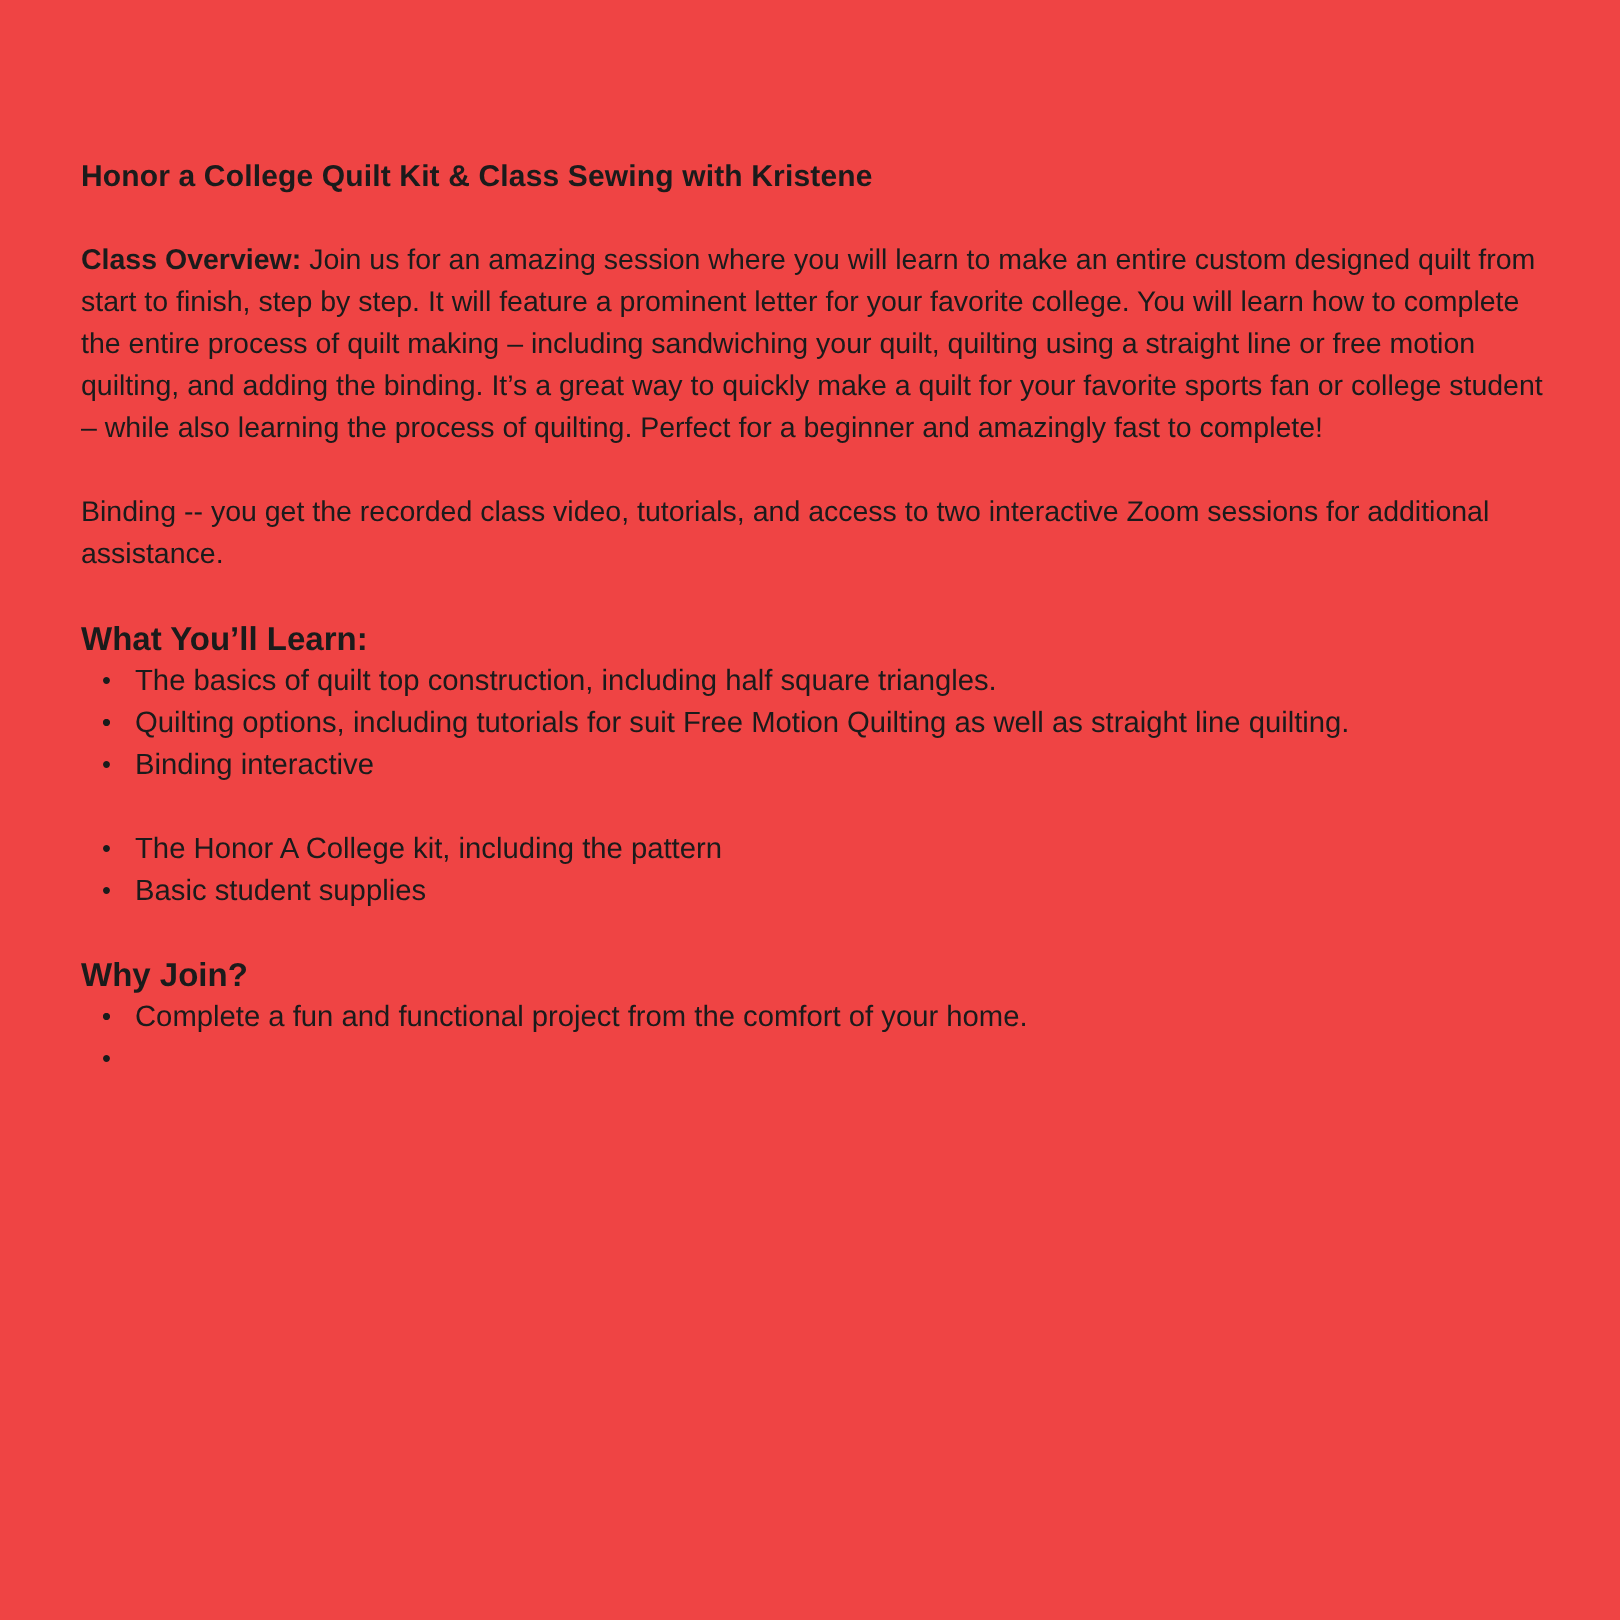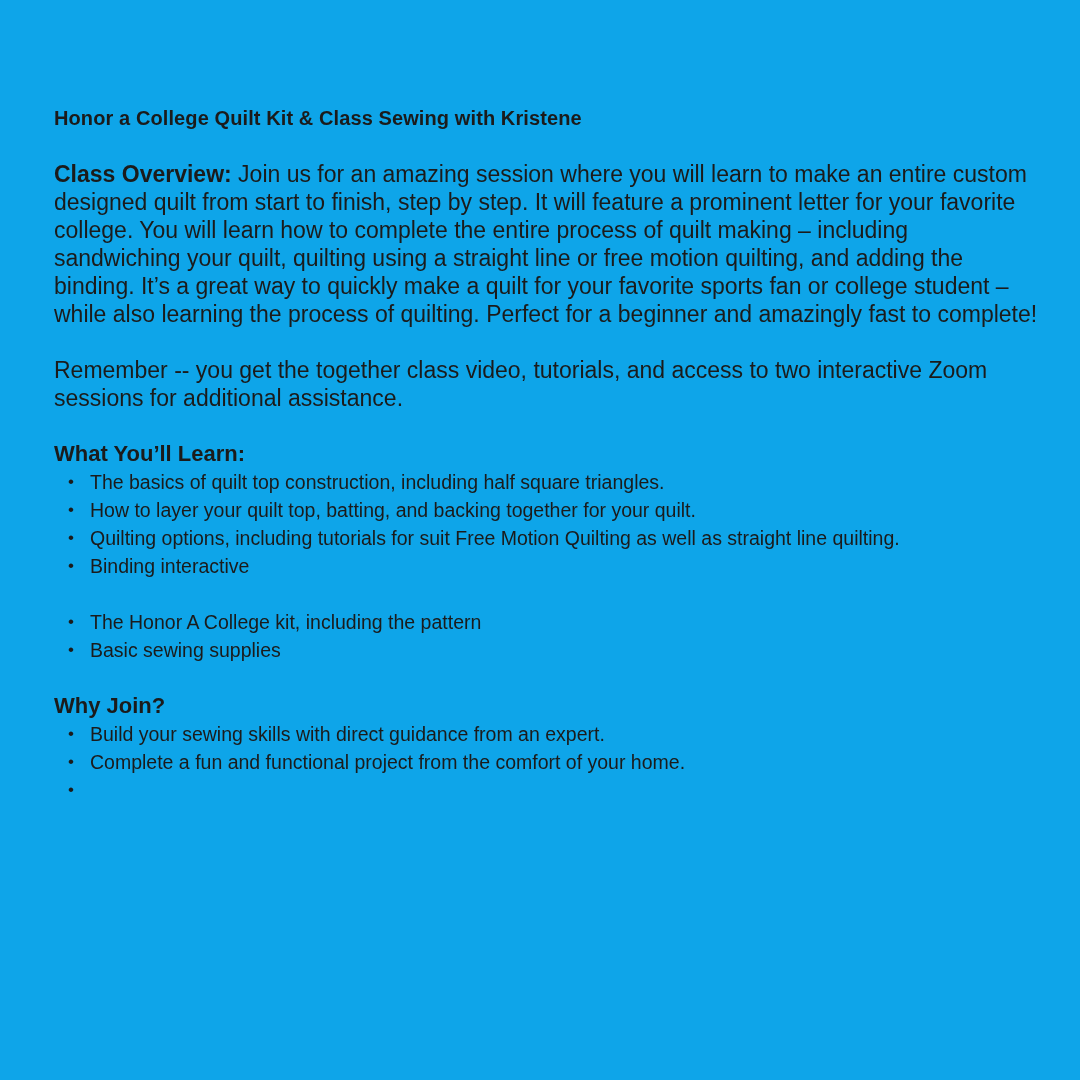--- a/index.html
+++ b/index.html
@@ -4,40 +4,40 @@
 <style>
   html, body {
     margin: 0;
     padding: 0;
     background: #ffffff;
   }
   .page {
     position: relative;
     width: 1080px;
     height: 1080px;
-    background: #0ea5e9;
+    background: #ef4444;
     overflow: hidden;
     font-family: "Liberation Sans", "DejaVu Sans", sans-serif;
     color: #1b1b1b;
   }
   .content {
     position: absolute;
     left: 54px;
     top: 104px;
     width: 985px;
   }
   .doc-title {
     font-size: 20px;
     font-weight: 700;
     line-height: 28px;
     margin: 0 0 28px 0;
     letter-spacing: 0.1px;
   }
   .para {
-    font-size: 23px;
+    font-size: 19px;
     font-weight: 400;
     line-height: 28px;
     margin: 0 0 28px 0;
   }
   .para .bold-label {
     font-weight: 700;
   }
   .section {
     margin: 0 0 28px 0;
   }
@@ -73,42 +73,42 @@
 <div class="page">
   <div class="content">
 
     <h1 class="doc-title">Honor a College Quilt Kit &amp; Class Sewing with Kristene</h1>
 
     <p class="para">
       <span class="bold-label">Class Overview:</span>
       <span>Join us for an amazing session where you will learn to make an entire custom designed quilt from start to finish, step by step. It will feature a prominent letter for your favorite college. You will learn how to complete the entire process of quilt making – including sandwiching your quilt, quilting using a straight line or free motion quilting, and adding the binding. It’s a great way to quickly make a quilt for your favorite sports fan or college student – while also learning the process of quilting. Perfect for a beginner and amazingly fast to complete!</span>
     </p>
 
-    <p class="para">Remember -- you get the together class video, tutorials, and access to two interactive Zoom sessions for additional assistance.</p>
+    <p class="para">Binding -- you get the recorded class video, tutorials, and access to two interactive Zoom sessions for additional assistance.</p>
 
     <div class="section">
       <h2 class="section-heading">What You’ll Learn:</h2>
       <ul class="bullets">
         <li><span class="dot">•</span><span>The basics of quilt top construction, including half square triangles.</span></li>
-        <li><span class="dot">•</span><span>How to layer your quilt top, batting, and backing together for your quilt.</span></li>
+        <li><span class="dot">•</span></li>
         <li><span class="dot">•</span><span>Quilting options, including tutorials for suit Free Motion Quilting as well as straight line quilting.</span></li>
         <li><span class="dot">•</span><span>Binding interactive</span></li>
       </ul>
     </div>
 
     <div class="section">
       <ul class="bullets">
         <li><span class="dot">•</span><span>The Honor A College kit, including the pattern</span></li>
-        <li><span class="dot">•</span><span>Basic sewing supplies</span></li>
+        <li><span class="dot">•</span><span>Basic student supplies</span></li>
       </ul>
     </div>
 
     <div class="section">
       <h2 class="section-heading">Why Join?</h2>
       <ul class="bullets">
-        <li><span class="dot">•</span><span>Build your sewing skills with direct guidance from an expert.</span></li>
+        <li><span class="dot">•</span></li>
         <li><span class="dot">•</span><span>Complete a fun and functional project from the comfort of your home.</span></li>
         <li><span class="dot">•</span></li>
       </ul>
     </div>
 
   </div>
 </div>
 
 </body></html>

